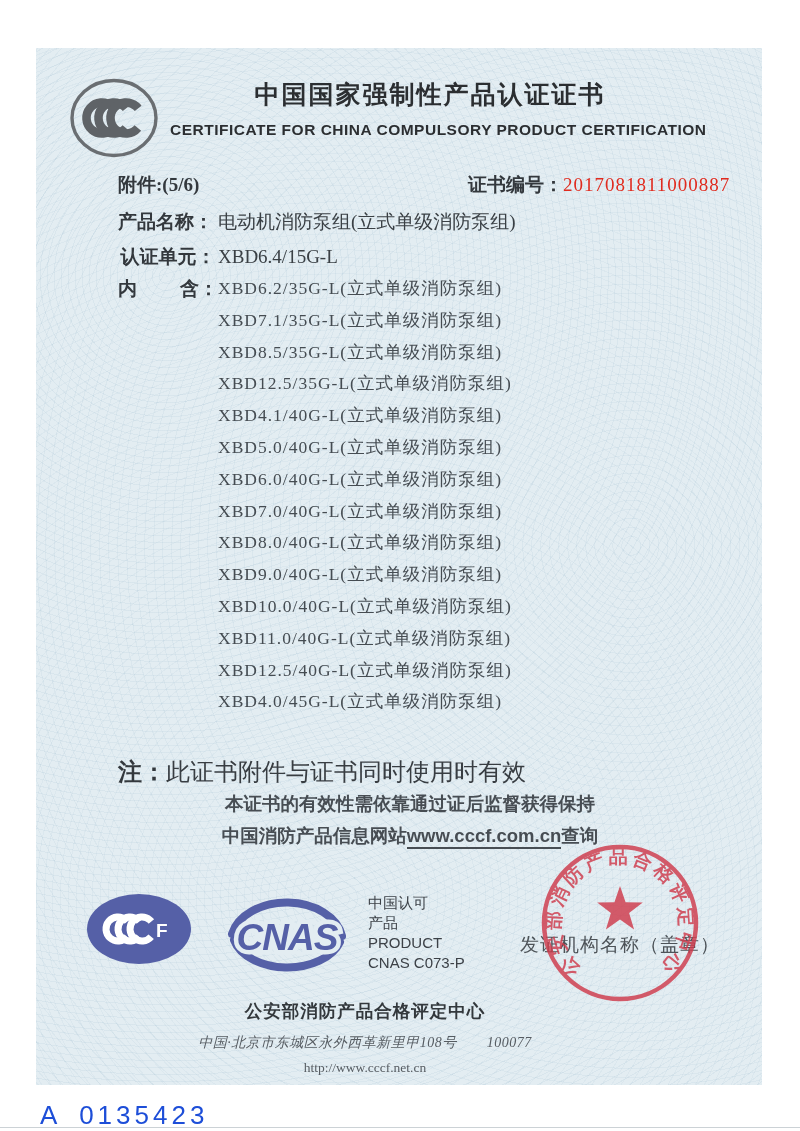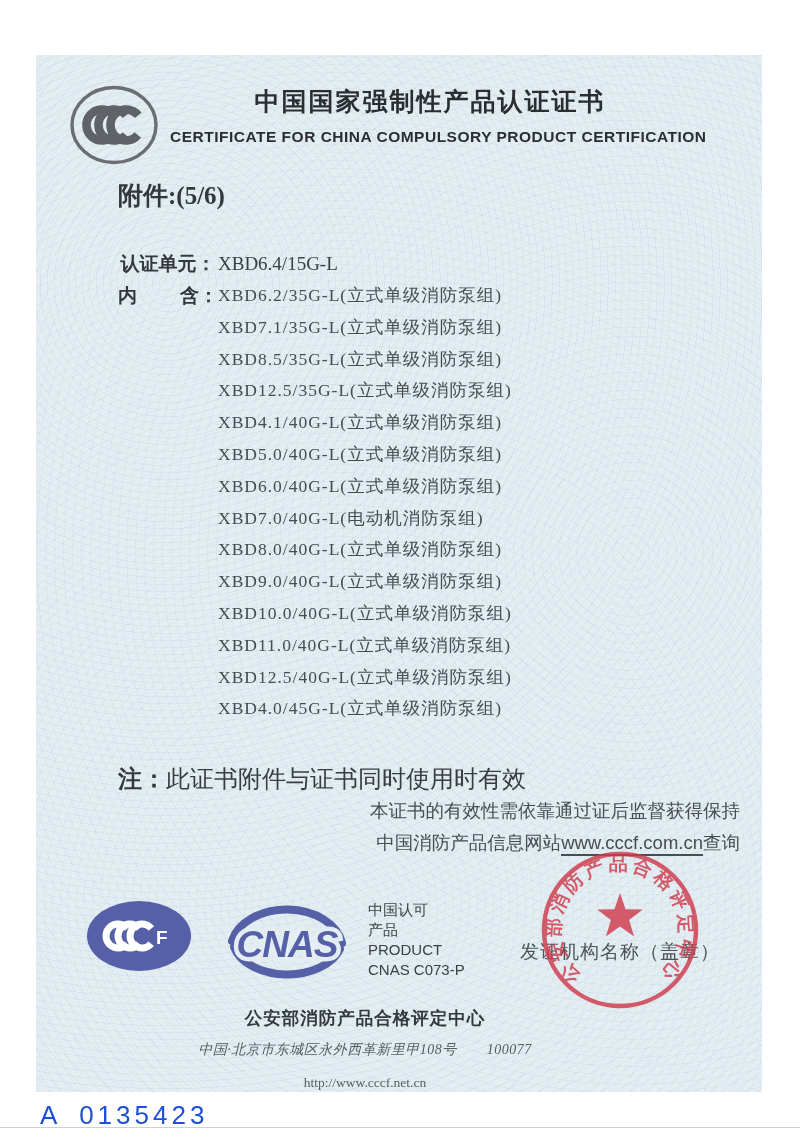--- a/index.html
+++ b/index.html
@@ -11,77 +11,77 @@
   }
   html,body{margin:0;padding:0;}
   body{
     width:800px;height:1131px;position:relative;background:#ffffff;
     font-family:"Liberation Serif",serif;overflow:hidden;
   }
   body::after{content:"";position:absolute;left:0;right:0;bottom:3px;height:1px;background:#ccd2d6;}
 
   
   .sheet{
-    position:absolute;left:36px;top:55px;width:726px;height:1037px;
+    position:absolute;left:36px;top:48px;width:726px;height:1037px;
     background-color:var(--paper-blue,#e3edf2);
     background-image:
       repeating-radial-gradient(circle at 18% 22%, rgba(125,165,190,.10) 0 1px, transparent 1px 7px),
       repeating-radial-gradient(circle at 82% 48%, rgba(125,165,190,.09) 0 1px, transparent 1px 9px),
       repeating-radial-gradient(circle at 42% 82%, rgba(125,165,190,.08) 0 1px, transparent 1px 8px);
   }
 
   
   .ccc-logo{position:absolute;left:32px;top:28px;}
   .header{position:absolute;left:134px;top:30px;width:520px;text-align:center;color:#2b2e31;
           font-family:"Liberation Sans",sans-serif;}
   .title-cn{font-size:25px;font-weight:bold;letter-spacing:2px;white-space:nowrap;}
   .title-en{margin-top:10px;font-size:15.5px;font-weight:bold;letter-spacing:.5px;white-space:nowrap;}
 
   
   .lab{font-weight:600;color:var(--ink,#33383d);}
-  .meta{position:absolute;left:0;top:124px;width:726px;font-size:25px;height:26px;padding-left:36px;}
+  .meta{position:absolute;left:0;top:124px;width:726px;font-size:19px;height:26px;padding-left:36px;}
   .attachment{position:absolute;left:82px;font-weight:600;color:var(--ink,#33383d);}
   .certno{position:absolute;left:432px;white-space:nowrap;}
   .certno .val{color:var(--accent-red,#e02b1f);letter-spacing:1px;}
 
   .f-row{position:absolute;left:82px;font-size:19px;color:#3a4045;white-space:nowrap;}
   .f-row .lab{display:inline-block;width:100px;}
   .row-product{top:161px;}
   .row-unit{top:196px;text-align:center;}
 
   .inc-label{position:absolute;left:82px;top:225px;width:100px;height:32px;line-height:32px;
              font-size:19px;font-weight:600;color:var(--ink,#33383d);
              display:flex;justify-content:space-between;}
   #include-list{position:absolute;left:182px;top:225px;}
   .inc-row{height:31.8px;line-height:31.8px;font-size:17.5px;letter-spacing:1px;color:#454c52;white-space:nowrap;font-family:Liberation Serif, serif;}
 
   .note-row{position:absolute;left:82px;top:708px;font-size:24px;color:#383d42;white-space:nowrap;}
 
-  .statements{position:absolute;left:44px;top:740px;width:660px;text-align:right;
-              font-family:"Liberation Sans",sans-serif;font-weight:normal;font-size:18.5px;color:#474d53;}
+  .statements{position:absolute;left:44px;top:740px;width:660px;text-align:center;
+              font-family:"Liberation Sans",sans-serif;font-weight:bold;font-size:18.5px;color:#474d53;}
   .statements .st{height:32px;line-height:32px;white-space:nowrap;}
   .url{border-bottom:2px solid #474d53;padding-bottom:1px;}
 
   
   .cccf-logo{position:absolute;left:49px;top:844px;}
   .cnas-logo{position:absolute;left:190px;top:836px;}
   .accred{position:absolute;left:332px;top:845px;font-family:"Liberation Sans",sans-serif;
           font-size:15px;line-height:20px;color:#3c4147;}
 
   
   .stamp-caption{position:absolute;left:484px;top:884px;width:200px;text-align:right;
                  font-size:19px;letter-spacing:1px;color:#4d5358;white-space:nowrap;font-family:Liberation Serif, serif;}
   .stamp{position:absolute;left:502px;top:790px;opacity:.82;}
 
   
   .footer{position:absolute;left:0;top:951px;width:658px;text-align:center;color:#33383c;}
   .footer .org{font-size:17.5px;font-weight:bold;letter-spacing:1px;}
   .footer .addr{margin-top:11px;font-size:14px;font-style:italic;color:#565c62;letter-spacing:.5px;}
   .footer .addr .postcode{margin-left:30px;}
-  .footer .site{margin-top:16px;font-size:13.5px;color:#565c62;}
+  .footer .site{margin-top:8px;font-size:13.5px;color:#565c62;}
 
   .serial{position:absolute;left:40px;top:1100px;font-family:"Liberation Sans",sans-serif;
           font-size:26px;color:#1d4ed8;letter-spacing:4px;word-spacing:8px;white-space:nowrap;}
 </style>
 </head>
 <body>
 
 <div class="sheet">
 
   <svg class="ccc-logo" width="92" height="84" viewBox="0 0 92 84">
@@ -93,39 +93,45 @@
     </g>
   </svg>
 
   <div class="header">
     <div class="title-cn">中国国家强制性产品认证证书</div>
     <div class="title-en">CERTIFICATE FOR CHINA COMPULSORY PRODUCT CERTIFICATION</div>
   </div>
 
   <div class="meta">
     <span class="attachment">附件:(5/6)</span>
+    <span class="certno">
+      <span class="lab">证书编号：</span><span class="val">2017081811000887</span>
+    </span>
   </div>
 
+  <div class="f-row row-product">
+    <span class="lab">产品名称：</span><span class="val">电动机消防泵组(立式单级消防泵组)</span>
+  </div>
   <div class="f-row row-unit">
     <span class="lab">认证单元：</span><span class="val">XBD6.4/15G-L</span>
   </div>
 
   <div class="inc-label">
     <span>内</span>
     <span>含：</span>
   </div>
   <div id="include-list">
       <div class="inc-row">XBD6.2/35G-L(立式单级消防泵组)</div>
       <div class="inc-row">XBD7.1/35G-L(立式单级消防泵组)</div>
       <div class="inc-row">XBD8.5/35G-L(立式单级消防泵组)</div>
       <div class="inc-row">XBD12.5/35G-L(立式单级消防泵组)</div>
       <div class="inc-row">XBD4.1/40G-L(立式单级消防泵组)</div>
       <div class="inc-row">XBD5.0/40G-L(立式单级消防泵组)</div>
       <div class="inc-row">XBD6.0/40G-L(立式单级消防泵组)</div>
-      <div class="inc-row">XBD7.0/40G-L(电动机消防泵组)</div>
+      <div class="inc-row">XBD7.0/40G-L(立式单级消防泵组)</div>
       <div class="inc-row">XBD8.0/40G-L(立式单级消防泵组)</div>
       <div class="inc-row">XBD9.0/40G-L(立式单级消防泵组)</div>
       <div class="inc-row">XBD10.0/40G-L(立式单级消防泵组)</div>
       <div class="inc-row">XBD11.0/40G-L(立式单级消防泵组)</div>
       <div class="inc-row">XBD12.5/40G-L(立式单级消防泵组)</div>
       <div class="inc-row">XBD4.0/45G-L(立式单级消防泵组)</div>
     </div>
 
   <div class="note-row">
     <span class="lab">注：</span><span>此证书附件与证书同时使用时有效</span>

